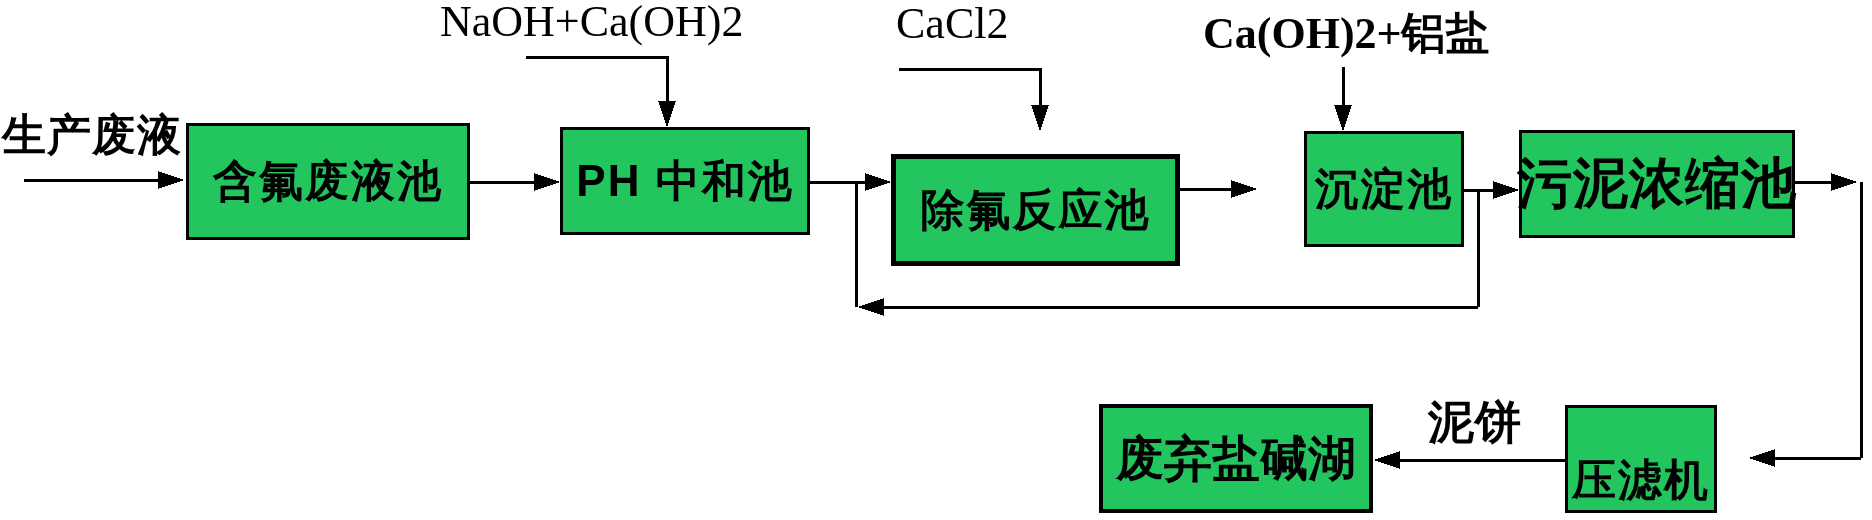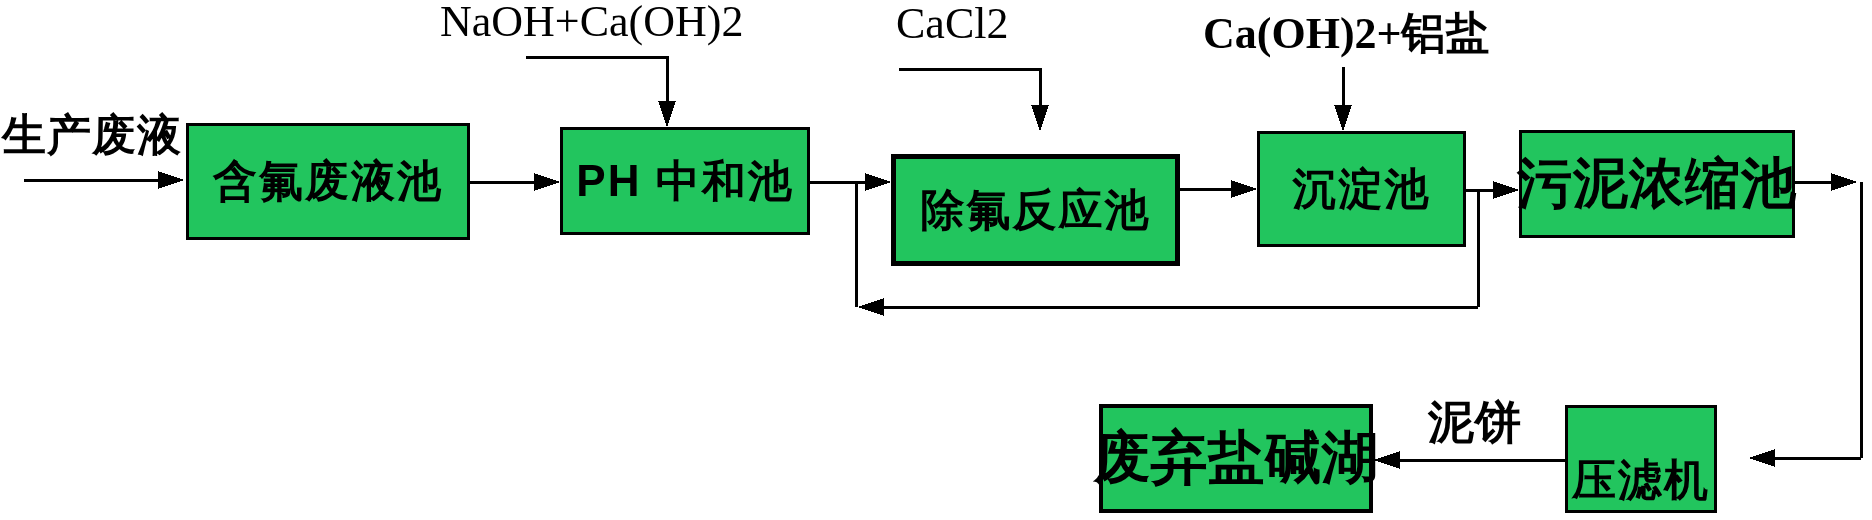--- a/index.html
+++ b/index.html
@@ -111,29 +111,29 @@
   </div>
 
   <div class="node" style="left:560px; top:127px; width:250px; height:108px;">
     <span>PH 中和池</span>
   </div>
 
   <div class="node thick" style="left:891px; top:130px; width:289px; height:112px;">
     <span>除氟反应池</span>
   </div>
 
-  <div class="node" style="left:1257px; top:131px; width:209px; height:116px;align-items:center;">
+  <div class="node" style="left:1304px; top:131px; width:160px; height:116px;align-items:center;">
     <span>沉淀池</span>
   </div>
 
   <div class="node" style="left:1519px; top:130px; width:276px; height:108px; font-size:55px; letter-spacing:1px;">
     <span>污泥浓缩池</span>
   </div>
 
-  <div class="node medium" style="left:1099px; top:404px; width:274px; height:109px; font-size:57px; letter-spacing:0;">
+  <div class="node medium" style="left:1099px; top:404px; width:274px; height:109px; font-size:48px; letter-spacing:0;">
     <span>废弃盐碱湖</span>
   </div>
 
   <div class="node" style="left:1565px; top:405px; width:152px; height:108px;align-items:flex-end;">
     <span>压滤机</span>
   </div>
 
   <div class="lbl flow" style="left:2px; top:106px;">
     <span>生产废液</span>
   </div>

